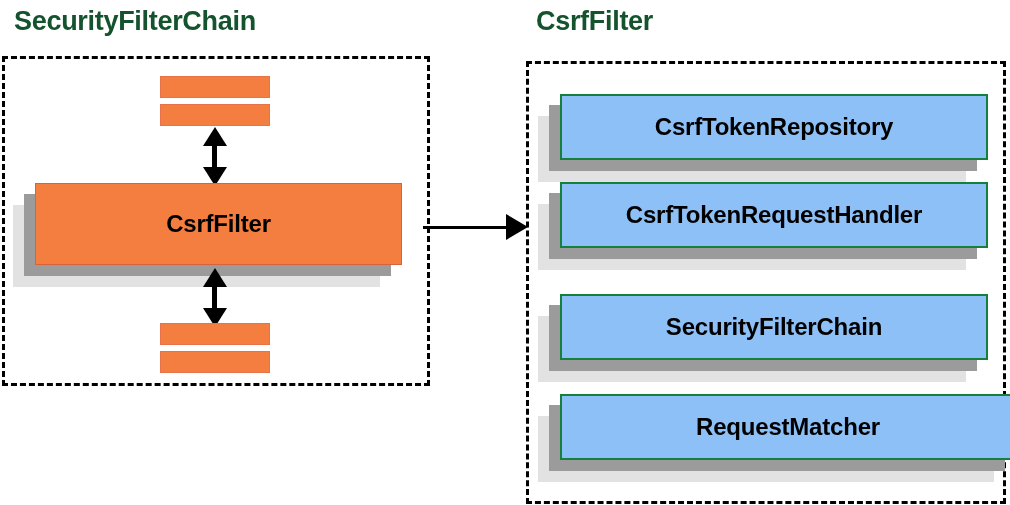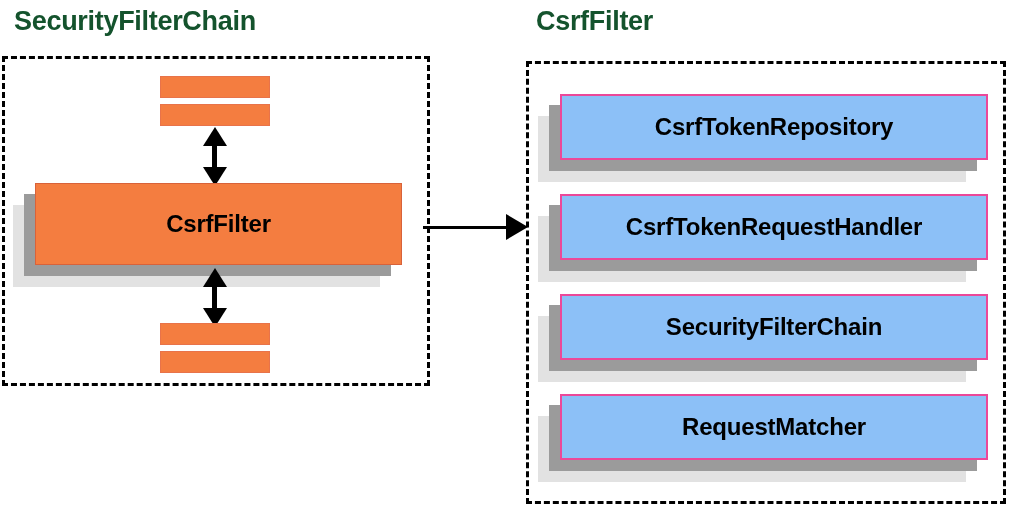--- a/index.html
+++ b/index.html
@@ -73,21 +73,21 @@
   }
 
   
   .face.orange {
     background: #f47d40;
     border: 1px solid #d8623a;
   }
   
   .face.blue {
     background: #8cc0f7;
-    border: 2px solid #ec4899;
+    border: 2px solid #15803d;
   }
 
   
   .bar {
     position: absolute;
     background: #f47d40;
     border: 1px solid #e8734a;
     box-sizing: border-box;
   }
 
@@ -161,37 +161,37 @@
   <div class="dashed-panel" id="panel-right"></div>
 
   <div class="stack" style="left:538px; top:116px; width:428px; height:66px;">
     <div class="sh-light"></div>
     <div class="sh-dark"></div>
     <div class="face blue">
       <span class="face-label">CsrfTokenRepository</span>
     </div>
   </div>
 
-  <div class="stack" style="left:538px; top:216px; width:428px; height:66px;">
+  <div class="stack" style="left:538px; top:204px; width:428px; height:66px;">
     <div class="sh-light"></div>
     <div class="sh-dark"></div>
     <div class="face blue">
       <span class="face-label">CsrfTokenRequestHandler</span>
     </div>
   </div>
 
   <div class="stack" style="left:538px; top:316px; width:428px; height:66px;">
     <div class="sh-light"></div>
     <div class="sh-dark"></div>
     <div class="face blue">
       <span class="face-label">SecurityFilterChain</span>
     </div>
   </div>
 
-  <div class="stack" style="left:538px; top:416px; width:428px; height:66px;">
+  <div class="stack" style="left:538px; top:416px; width:428px; height:66px;padding-left:28px;">
     <div class="sh-light"></div>
     <div class="sh-dark"></div>
     <div class="face blue">
       <span class="face-label">RequestMatcher</span>
     </div>
   </div>
 
 </div>
 
 </body></html>

